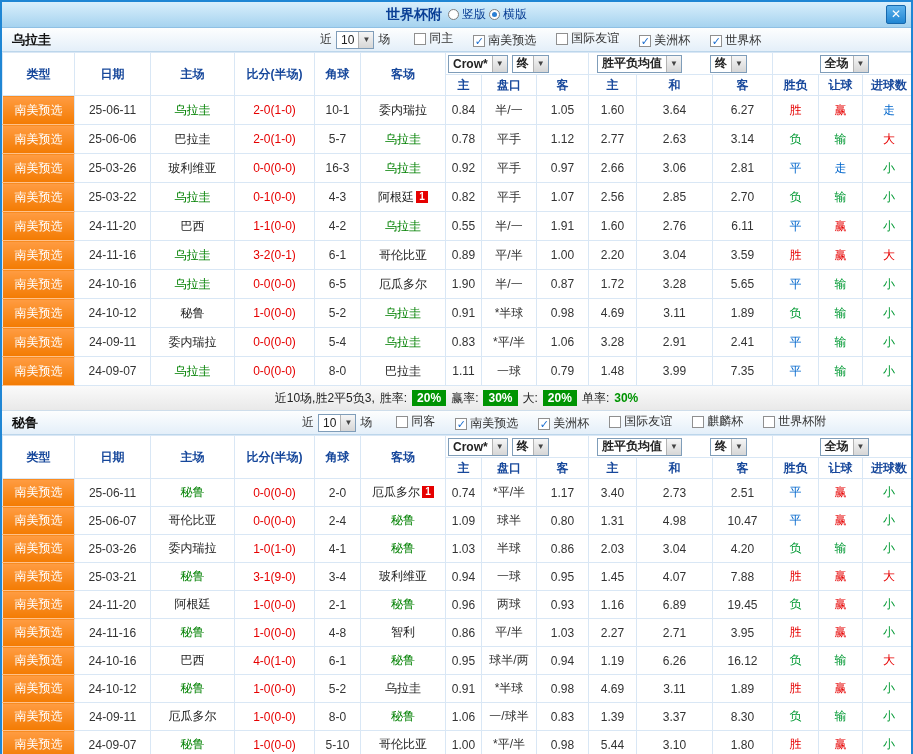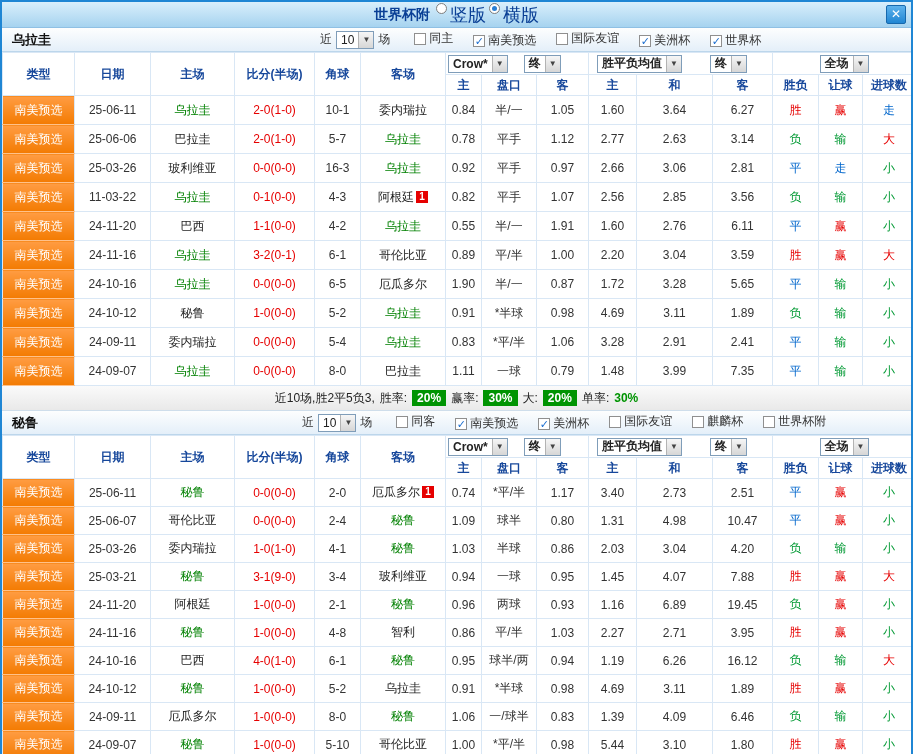--- a/index.html
+++ b/index.html
@@ -6,22 +6,22 @@
   html,body { width: 913px; height: 754px; overflow: hidden; background:#fff;
     font-family: "Liberation Sans", "DejaVu Sans", sans-serif; }
   .window { width: 913px; height: 754px; border: 2px solid #1f86d4; border-bottom: none;
     background:#fff; position: relative; overflow: hidden; }
 
   
   .titlebar { height: 26px; background: linear-gradient(#d9effc, #a6d3ef);
     border-bottom: 1px solid #8fc0e4; display:flex; align-items:center; justify-content:center;
     position: relative; }
   .title { color:#0a3f95; font-weight:bold; font-size:14px; }
-  .radio-group { display:inline-flex; margin-left:6px; gap:3px;
-    font-size:18px; color:#0a3f95; }
+  .radio-group { display:inline-flex; align-items:center; margin-left:6px; gap:3px;
+    font-size:12px; color:#0a3f95; }
   .radio { width:11px; height:11px; border-radius:50%; border:1px solid #7e7e7e;
     background:#fff; position:relative; display:inline-block; cursor:pointer; }
   .radio.checked::after { content:""; position:absolute; left:2px; top:2px; right:2px; bottom:2px;
     background:#2a7fd4; border-radius:50%; }
   .radio-label { cursor:pointer; }
   .close-btn { position:absolute; right:5px; top:3px; width:20px; height:19px;
     background: linear-gradient(#5db2ec,#2186d3); border:1px solid #1668ad; border-radius:2px;
     color:#fff; font-weight:bold; font-size:12px; line-height:17px; text-align:center; cursor:pointer; }
 
   
@@ -46,21 +46,21 @@
 
   
   table.grid { width:100%; border-collapse: collapse; table-layout: fixed;
     font-size:12px; text-align:center; }
   .grid th, .grid td { border:1px solid #d9e7f5; overflow:hidden; white-space:nowrap; }
   .grid thead th { color:#16479b; font-weight:bold; background:#fff; height:22px; }
   .grid thead tr.hrow2 th { height:21px; }
   .grid td { height:29px; color:#333; }
   .sec2 .grid td { height:28px; }
   .selwrap { display:flex; align-items:center; }
-  .sw1 { justify-content:flex-start; padding-left:2px; gap:16px; }
+  .sw1 { justify-content:flex-start; padding-left:2px; gap:4px; }
   .sw2 { justify-content:flex-start; padding-left:8px; gap:28px; }
   .sw3 { justify-content:center; }
 
   td.type { background: linear-gradient(#ff9c42, #f37b02); color:#fff;
     border-bottom:1px solid #ffc189; }
   td.team { color:#222; }
   td.team.focus { color:#008000; }
   td.score { color:#e60000; }
   td.res.red { color:#e60000; }
   td.res.blue { color:#0066cc; }
@@ -238,31 +238,31 @@
             <td class="num">0.97</td>
             <td class="num">2.66</td>
             <td class="num">3.06</td>
             <td class="num">2.81</td>
             <td class="res blue">平</td>
             <td class="res blue">走</td>
             <td class="res green">小</td>
           </tr>
           <tr>
             <td class="type">南美预选</td>
-            <td>11-03-22</td>
+            <td>25-03-22</td>
             <td class="team focus">乌拉圭</td>
             <td class="score">0-1(0-0)</td>
             <td>4-3</td>
             <td class="team">阿根廷<span class="badge">1</span></td>
             <td class="num">0.82</td>
             <td class="num">平手</td>
             <td class="num">1.07</td>
             <td class="num">2.56</td>
             <td class="num">2.85</td>
-            <td class="num">3.56</td>
+            <td class="num">2.70</td>
             <td class="res green">负</td>
             <td class="res green">输</td>
             <td class="res green">小</td>
           </tr>
           <tr>
             <td class="type">南美预选</td>
             <td>24-11-20</td>
             <td class="team">巴西</td>
             <td class="score">1-1(0-0)</td>
             <td>4-2</td>
@@ -622,22 +622,22 @@
             <td class="type">南美预选</td>
             <td>24-09-11</td>
             <td class="team">厄瓜多尔</td>
             <td class="score">1-0(0-0)</td>
             <td>8-0</td>
             <td class="team focus">秘鲁</td>
             <td class="num">1.06</td>
             <td class="num">一/球半</td>
             <td class="num">0.83</td>
             <td class="num">1.39</td>
-            <td class="num">4.09</td>
-            <td class="num">6.46</td>
+            <td class="num">3.37</td>
+            <td class="num">8.30</td>
             <td class="res green">负</td>
             <td class="res green">输</td>
             <td class="res green">小</td>
           </tr>
           <tr>
             <td class="type">南美预选</td>
             <td>24-09-07</td>
             <td class="team focus">秘鲁</td>
             <td class="score">1-0(0-0)</td>
             <td>5-10</td>

